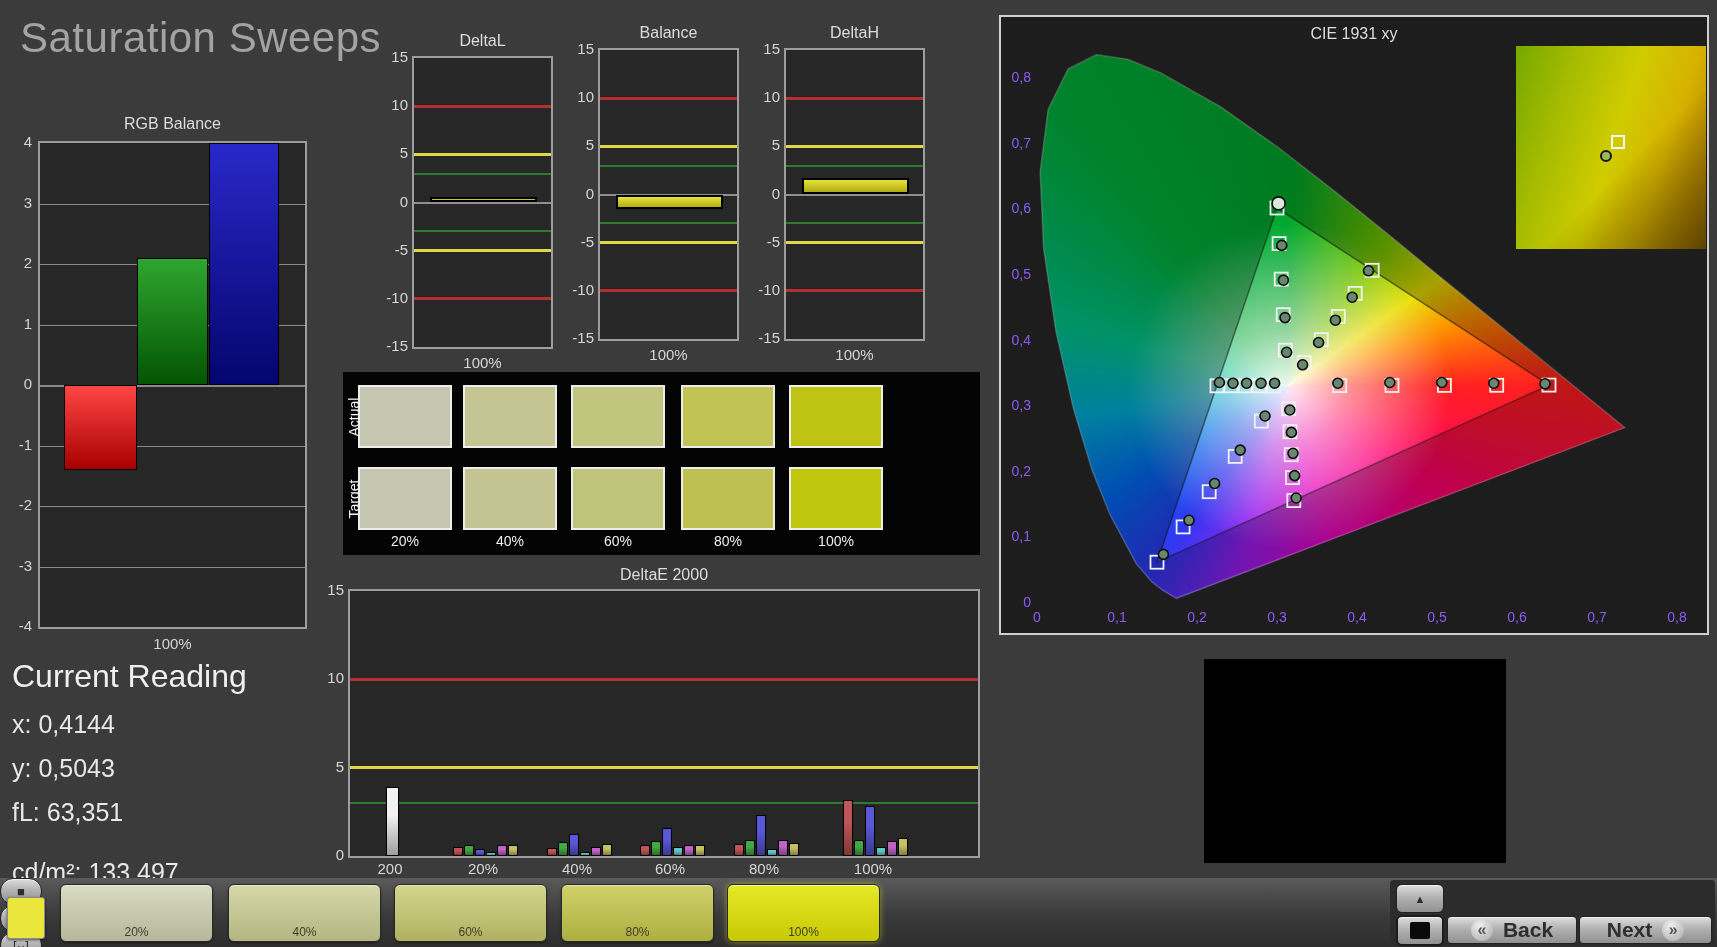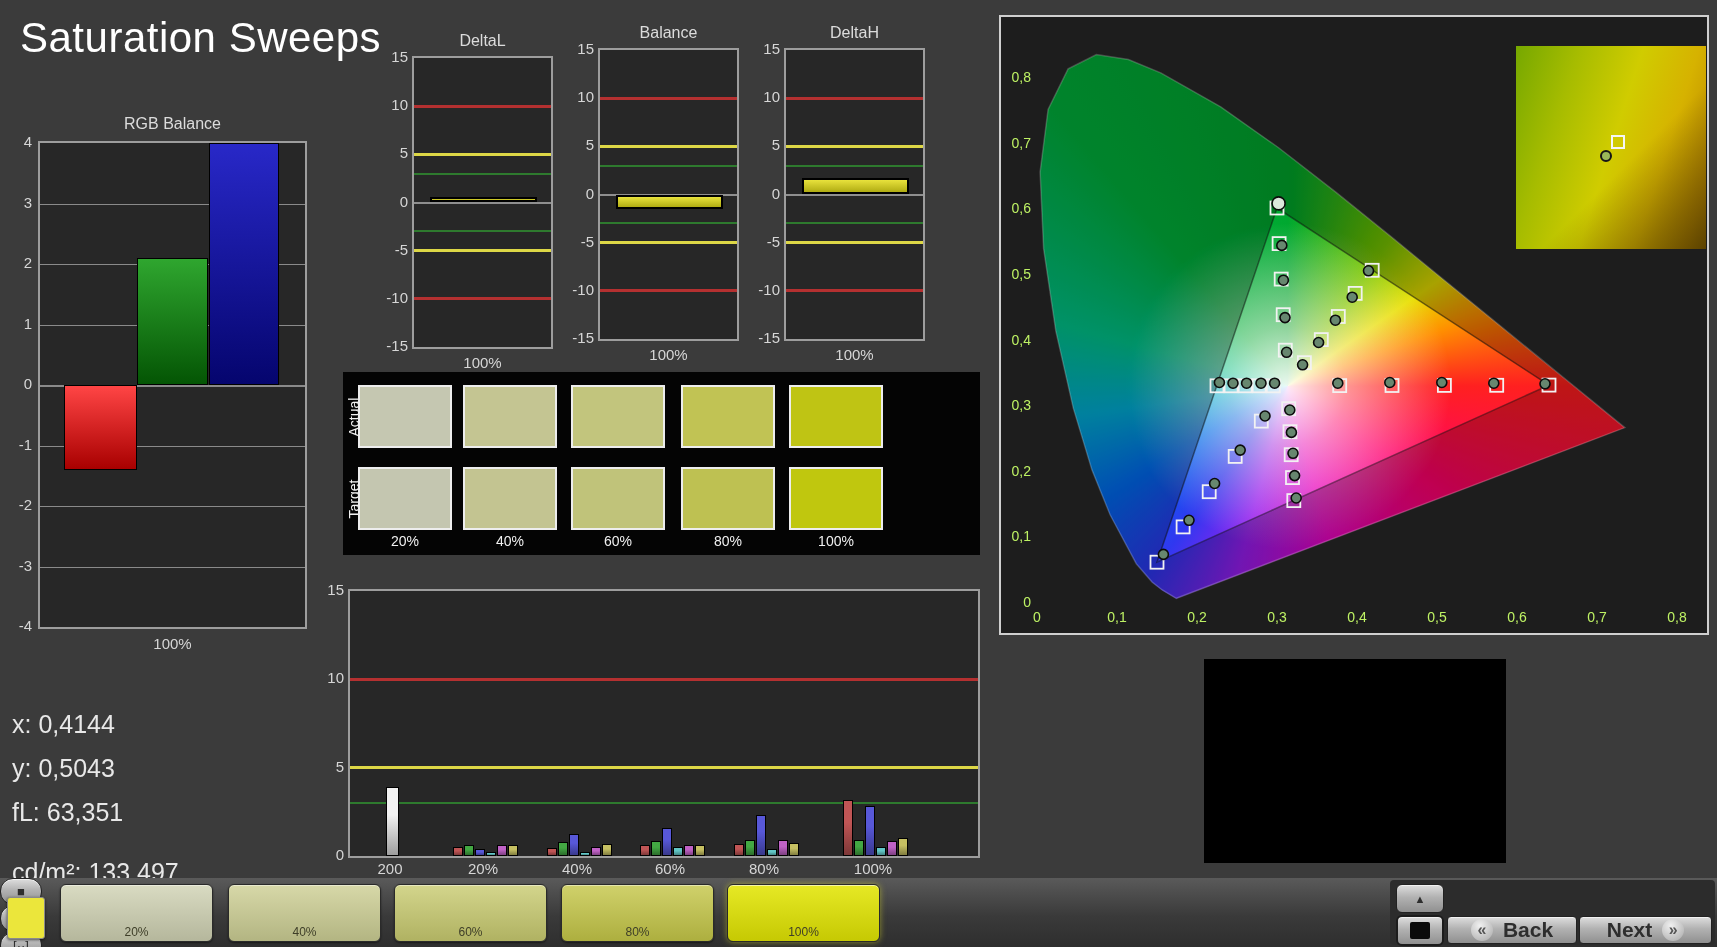--- a/index.html
+++ b/index.html
@@ -1,35 +1,35 @@
 <!DOCTYPE html>
 <html><head>
 <meta charset="utf-8">
 <style>
   *{box-sizing:border-box;margin:0;padding:0}
   html,body{width:1717px;height:947px}
   body{background:#3b3b3b;font-family:"Liberation Sans",sans-serif;color:#ddd;overflow:hidden;position:relative}
   .abs{position:absolute}
-  .page-title{position:absolute;left:20px;top:14px;font-size:42px;font-weight:300;color:#ffffff;letter-spacing:.5px}
+  .page-title{position:absolute;left:20px;top:14px;font-size:42px;font-weight:300;color:#a3a3a3;letter-spacing:.5px}
   .section{position:absolute}
   .chart-title{position:absolute;text-align:center;font-size:16px;color:#dcdcdc;white-space:nowrap}
   .chart-plot{position:absolute;background:#272727;border:2px solid #9d9d9d;overflow:hidden}
   .ytick{position:absolute;text-align:right;font-size:15px;color:#d6d6d6}
   .xlab{position:absolute;text-align:center;font-size:15px;color:#d6d6d6}
   .gridline{position:absolute;left:0;right:0}
   .bar{position:absolute;border:1px solid #000}
   .refline{position:absolute;left:0;right:0}
   
   #swatch-panel{background:#040404}
   .rowlab{position:absolute;color:#f2f2f2;font-size:14px;transform:rotate(-90deg);transform-origin:center;white-space:nowrap;width:70px;text-align:center}
   .swatch-cell{position:absolute;border:2px solid #ededed}
   .swatch-collab{position:absolute;text-align:center;font-size:14px;color:#f0f0f0}
   
   #cie-panel{background:#1d1d1d;border:2px solid #cfcfcf}
-  .cie-tick{position:absolute;font-size:14px;color:#bef264}
+  .cie-tick{position:absolute;font-size:14px;color:#8b5cf6}
   .gamut-bg{position:absolute;inset:0;
     background:
       radial-gradient(circle at 37.3% 61.3%, rgba(255,255,255,.92) 0%, rgba(255,246,240,.55) 11%, rgba(255,255,255,0) 30%),
       conic-gradient(from 0deg at 37.3% 61.3%, #00a830, #7ec800 35deg, #e8e000 55deg, #ff9000 70deg, #ff2020 90deg, #ff0070 125deg, #e800c0 165deg, #9820f0 195deg, #3038f0 216deg, #0070f0 240deg, #00b0d8 262deg, #00c890 285deg, #00b440 320deg, #00a830 360deg)}
   .gamut-outer{filter:brightness(.72) saturate(1.05)}
   #cie-inset{position:absolute;overflow:hidden;
     background:linear-gradient(108deg,#76a800 0%,#a6bc00 25%,#d0cc00 50%,#d6b200 72%,#bc8a00 92%,#a87800 100%)}
   #cie-inset::after{content:"";position:absolute;inset:0;
     background:linear-gradient(135deg,transparent 58%,rgba(60,44,0,.45) 85%,rgba(40,30,0,.6) 100%)}
   .inset-circle{position:absolute;width:12px;height:12px;border-radius:50%;background:#9ab858;border:2px solid #161616;z-index:2}
@@ -165,20 +165,21 @@
     <div class="swatch-cell" style="left: 338px; top: 95px; width: 94px; height: 63px; background: rgb(190, 193, 82);"></div>
     <div class="swatch-cell" style="left: 446px; top: 95px; width: 94px; height: 63px; background: rgb(192, 199, 14);"></div>
     <div class="swatch-collab" style="left: 15px; top: 161px; width: 94px;">20%</div>
     <div class="swatch-collab" style="left: 120px; top: 161px; width: 94px;">40%</div>
     <div class="swatch-collab" style="left: 228px; top: 161px; width: 94px;">60%</div>
     <div class="swatch-collab" style="left: 338px; top: 161px; width: 94px;">80%</div>
     <div class="swatch-collab" style="left: 446px; top: 161px; width: 94px;">100%</div>
   </div>
 
 <div class="section" id="de-section" style="left:300px;top:566px;width:700px;height:312px">
+  <div class="chart-title" style="left:48px;top:0;width:632px">DeltaE 2000</div>
   <div class="chart-plot" id="de-plot" style="left:48px;top:23px;width:632px;height:269px">
       <div class="refline" style="top: 86.8333px; height: 3px; background: rgb(180, 48, 48);"></div>
       <div class="refline" style="top: 175.167px; height: 3px; background: rgb(221, 215, 70);"></div>
       <div class="refline" style="top: 211px; height: 2px; background: rgb(46, 122, 46);"></div>
       <div class="bar" style="left: 35.5px; width: 13px; top: 196.1px; height: 68.9px; background: linear-gradient(rgb(242, 242, 242) 0%, rgb(242, 242, 242) 40%, rgba(0, 0, 0, 0.35)) rgb(242, 242, 242);"></div>
       <div class="bar" style="left: 102.5px; width: 10px; top: 256.167px; height: 8.83333px; background: linear-gradient(rgb(192, 85, 85) 0%, rgb(192, 85, 85) 40%, rgba(0, 0, 0, 0.35)) rgb(192, 85, 85);"></div>
       <div class="bar" style="left: 113.5px; width: 10px; top: 254.4px; height: 10.6px; background: linear-gradient(rgb(67, 168, 67) 0%, rgb(67, 168, 67) 40%, rgba(0, 0, 0, 0.35)) rgb(67, 168, 67);"></div>
       <div class="bar" style="left: 124.5px; width: 10px; top: 257.933px; height: 7.06667px; background: linear-gradient(rgb(88, 88, 216) 0%, rgb(88, 88, 216) 40%, rgba(0, 0, 0, 0.35)) rgb(88, 88, 216);"></div>
       <div class="bar" style="left: 135.5px; width: 10px; top: 261.467px; height: 3.53333px; background: linear-gradient(rgb(98, 198, 198) 0%, rgb(98, 198, 198) 40%, rgba(0, 0, 0, 0.35)) rgb(98, 198, 198);"></div>
       <div class="bar" style="left: 146.5px; width: 10px; top: 254.4px; height: 10.6px; background: linear-gradient(rgb(192, 98, 198) 0%, rgb(192, 98, 198) 40%, rgba(0, 0, 0, 0.35)) rgb(192, 98, 198);"></div>
@@ -214,20 +215,21 @@
     <div class="ytick" style="left: 14px; top: 280px; width: 30px;">0</div>
     <div class="xlab" style="left: 55px; top: 294px; width: 70px;">200</div>
     <div class="xlab" style="left: 148px; top: 294px; width: 70px;">20%</div>
     <div class="xlab" style="left: 242px; top: 294px; width: 70px;">40%</div>
     <div class="xlab" style="left: 335px; top: 294px; width: 70px;">60%</div>
     <div class="xlab" style="left: 429px; top: 294px; width: 70px;">80%</div>
     <div class="xlab" style="left: 538px; top: 294px; width: 70px;">100%</div>
   </div>
 
 <div class="section" id="cie-panel" style="left:999px;top:15px;width:710px;height:620px">
+  <div class="chart-title" style="left:0;top:8px;width:706px">CIE 1931 xy</div>
   <div class="abs" id="cie-plotbox" style="left:36px;top:27px;width:672px;height:558px">
     <div class="gamut-bg gamut-outer" id="gamut-outer" style="clip-path: polygon(20.73% 99.41%, 18.64% 97.92%, 17.14% 96.51%, 14.77% 93.2%, 10.87% 84.39%, 8.18% 76.39%, 5.4% 65.29%, 2.8% 51.45%, 0.98% 36.66%, 0.46% 22.96%, 1.65% 11.74%, 4.63% 4.47%, 8.85% 1.91%, 13.6% 2.8%, 18.42% 5.19%, 27.33% 11.26%, 35.9% 18.55%, 44.42% 26.53%, 52.87% 34.74%, 61.01% 42.75%, 68.48% 50.09%, 74.64% 56.18%, 79.26% 60.71%, 82.32% 63.73%, 85.6% 66.95%, 87.46% 68.79%);"></div>
     <div class="gamut-bg" id="gamut-inner" style="clip-path: polygon(76.19% 61.18%, 35.71% 29.41%, 17.86% 92.94%);"></div>
     <svg id="cie-svg" width="672" height="558" viewBox="0 0 672 558" style="position:absolute;inset:0">
         <polygon points="139.3,554.3 125.3,546.0 115.2,538.1 99.3,519.7 73.0,470.5 55.0,425.9 36.3,364.1 18.8,286.9 6.6,204.4 3.1,128.1 11.1,65.5 31.1,24.9 59.4,10.6 91.4,15.6 123.8,28.9 183.7,62.8 241.3,103.5 298.5,147.9 355.3,193.7 410.0,238.4 460.2,279.3 501.6,313.2 532.6,338.5 553.2,355.4 575.2,373.3 587.8,383.6" fill="none" stroke="rgba(235,235,235,.22)" stroke-width="1.5"></polygon>
         <polygon points="512.0,341.1 240.0,164.0 120.0,518.2" fill="none" stroke="rgba(15,15,15,.5)" stroke-width="1.5"></polygon>
         <rect x="296.2" y="335.1" width="13" height="13" fill="none" stroke="#f2f2f2" stroke-width="1.8"></rect>
         <rect x="348.5" y="335" width="13" height="13" fill="none" stroke="#f2f2f2" stroke-width="1.8"></rect>
         <rect x="400.9" y="334.9" width="13" height="13" fill="none" stroke="#f2f2f2" stroke-width="1.8"></rect>
         <rect x="453.2" y="334.8" width="13" height="13" fill="none" stroke="#f2f2f2" stroke-width="1.8"></rect>
@@ -307,20 +309,21 @@
     <div class="cie-tick" style="left: 176px; top: 592px; width: 40px; text-align: center;">0,2</div>
     <div class="cie-tick" style="left: 256px; top: 592px; width: 40px; text-align: center;">0,3</div>
     <div class="cie-tick" style="left: 336px; top: 592px; width: 40px; text-align: center;">0,4</div>
     <div class="cie-tick" style="left: 416px; top: 592px; width: 40px; text-align: center;">0,5</div>
     <div class="cie-tick" style="left: 496px; top: 592px; width: 40px; text-align: center;">0,6</div>
     <div class="cie-tick" style="left: 576px; top: 592px; width: 40px; text-align: center;">0,7</div>
     <div class="cie-tick" style="left: 656px; top: 592px; width: 40px; text-align: center;">0,8</div>
   </div>
 
 <div class="section" id="current-reading" style="left:12px;top:658px;width:330px;height:218px">
+  <div class="cr-title">Current Reading</div>
   <div class="cr-row" style="top:52px"><span>x:</span> <span>0,4144</span></div>
   <div class="cr-row" style="top:96px"><span>y:</span> <span>0,5043</span></div>
   <div class="cr-row" style="top:140px"><span>fL:</span> <span>63,351</span></div>
   <div class="cr-row" style="top:200px"><span>cd/m²:</span> <span>133,497</span></div>
 </div>
 
 <div class="section" style="left:1204px;top:659px;width:302px;height:204px;background:#000"></div>
 
 <div id="toolbar">
   <div id="pattern-square" class="abs" style="left: 7px; top: 19px; width: 38px; height: 42px; background: rgb(235, 230, 59);"></div>

